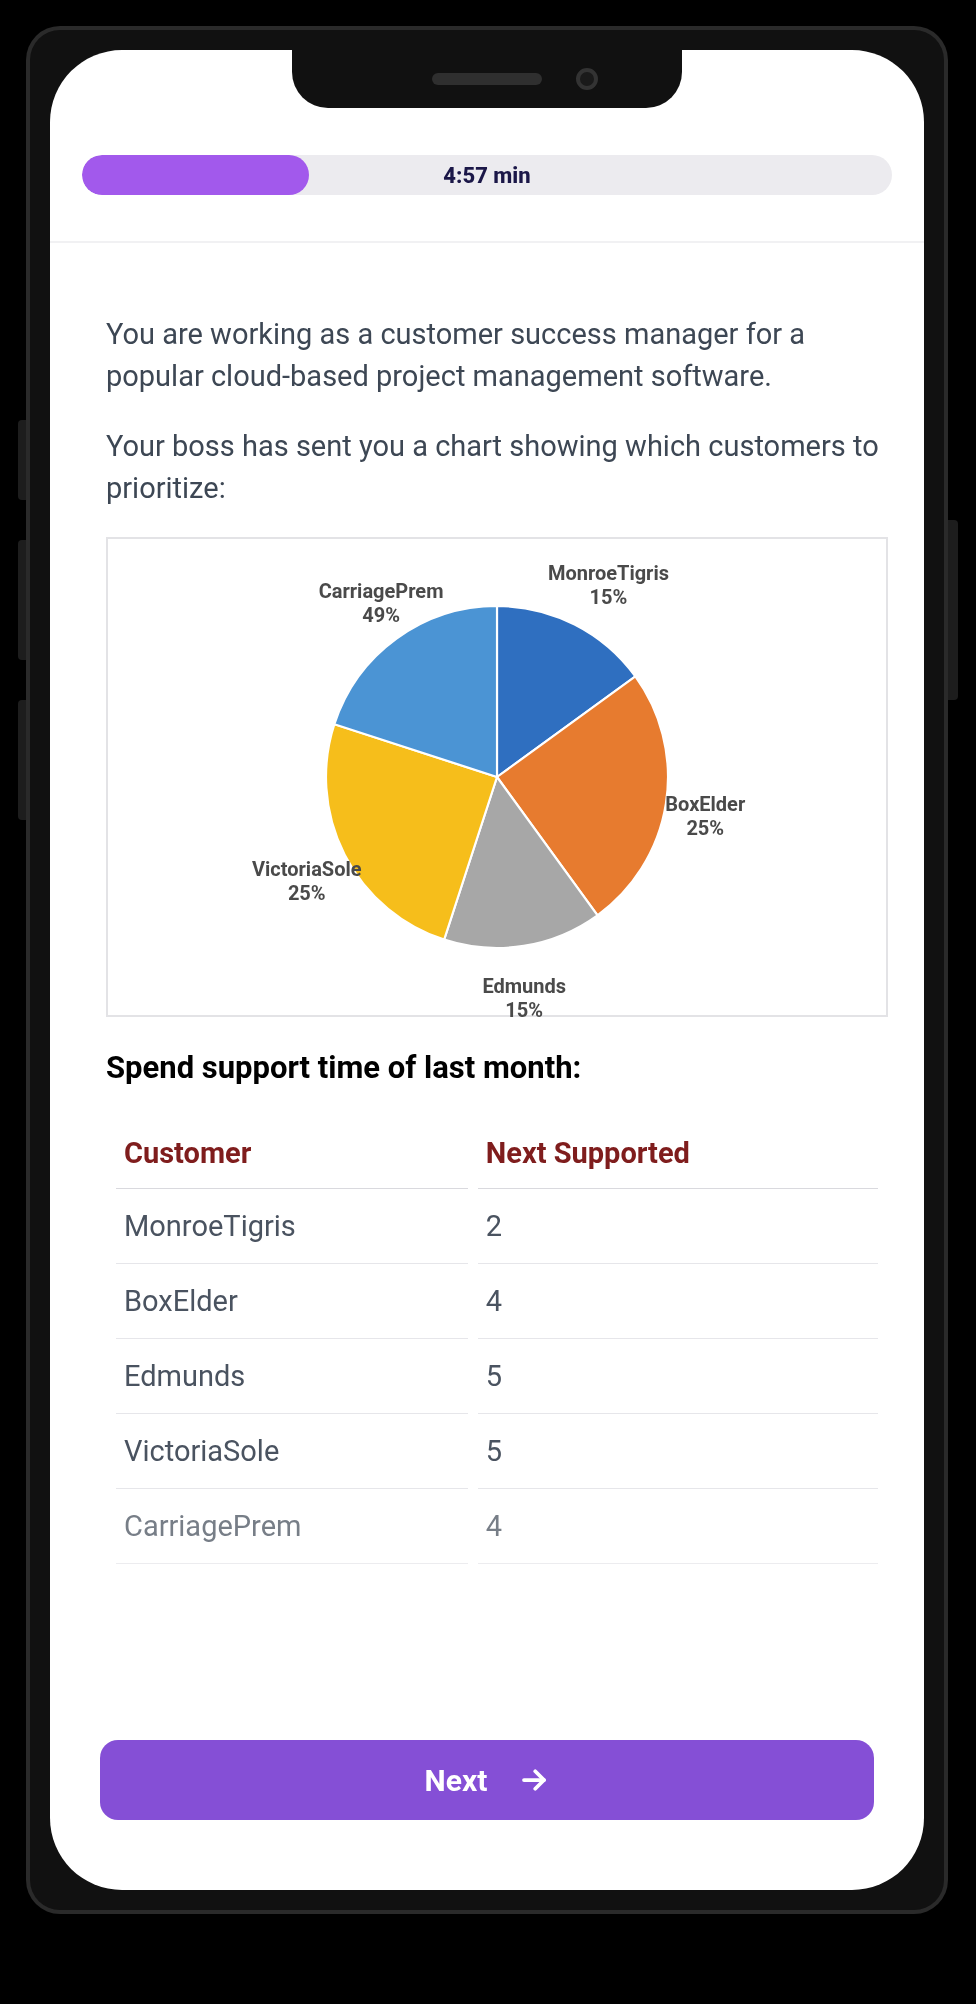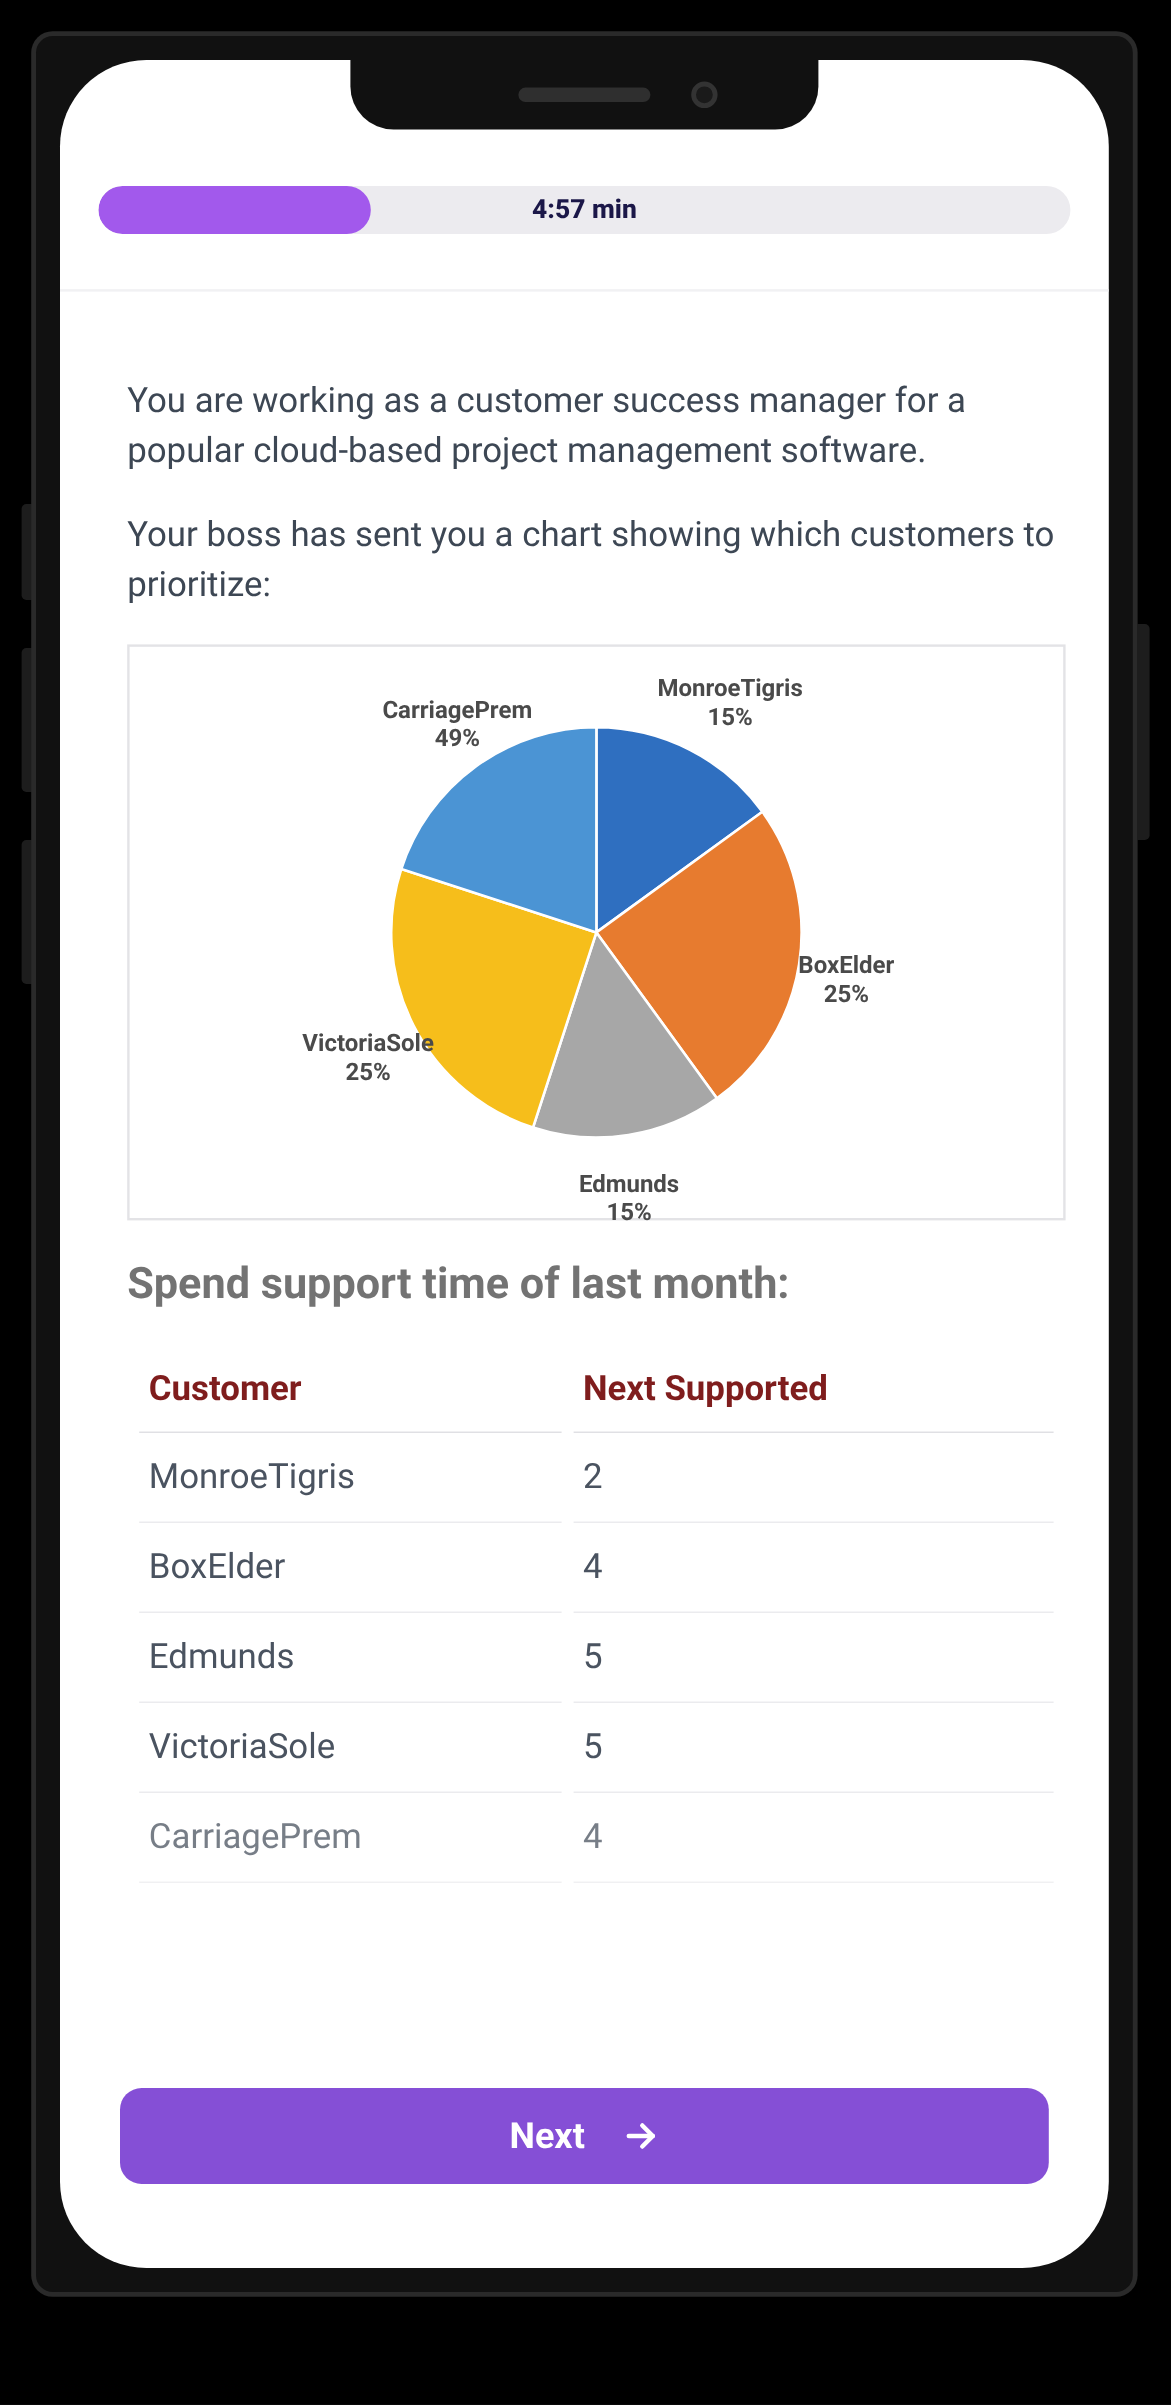--- a/index.html
+++ b/index.html
@@ -5,21 +5,21 @@
   * { box-sizing: border-box; margin: 0; padding: 0; }
   html, body { width: 976px; height: 2004px; background: #000; font-family: -apple-system, BlinkMacSystemFont, "Segoe UI", Roboto, sans-serif; }
   
   .phone-frame {
     position: absolute;
     left: 30px;
     top: 30px;
     width: 914px;
     height: 1880px;
     background: #111;
-    border-radius: 14px;
+    border-radius: 30px;
     box-shadow: 0 0 0 4px #2a2a2a;
   }
   .phone-frame::before { 
     content:"";
   }
   .screen {
     position: absolute;
     left: 20px;
     top: 20px;
     right: 20px;
@@ -130,23 +130,23 @@
     color: #4a4a4a;
     text-align: center;
     line-height: 1.2;
     white-space: nowrap;
   }
   .slice-label .name { display:block; }
   .slice-label .pct { display:block; }
 
   .section-title {
     margin-top: 32px;
-    font-size: 36px;
+    font-size: 31px;
     font-weight: 700;
-    color: #737373;
+    color: #000000;
   }
 
   table.support {
     width: 100%;
     margin-top: 40px;
     border-collapse: separate;
     border-spacing: 10px 0;
   }
   table.support th {
     text-align: left;

